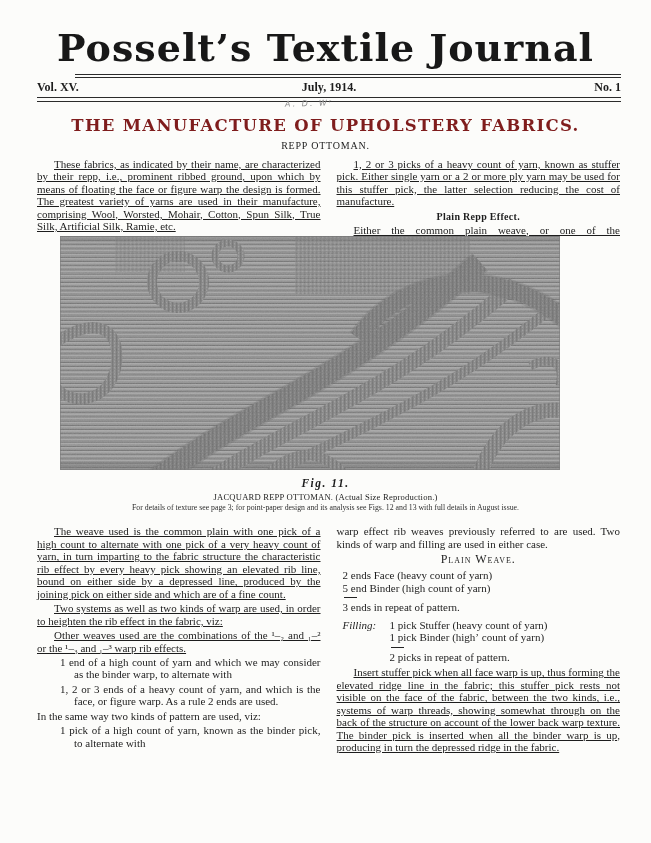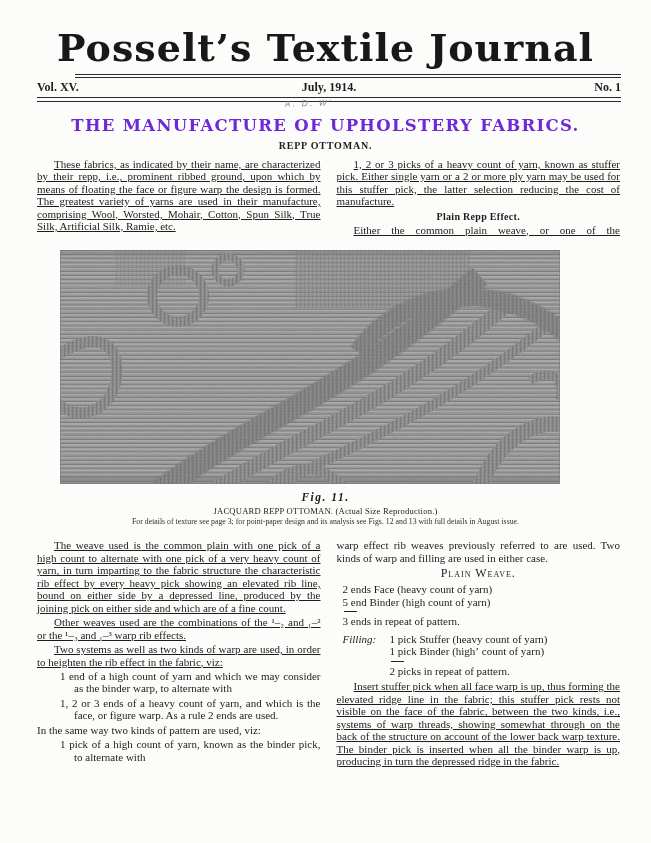--- a/index.html
+++ b/index.html
@@ -22,24 +22,24 @@
   .issue-row .vol{text-align:left;}
   .issue-row .date{text-align:center;}
   .issue-row .num{text-align:right;}
   .handwriting{
     position:absolute;left:285px;top:99px;font-size:8px;color:#8d8d8d;
     font-style:italic;transform:rotate(-2deg);letter-spacing:2px;
     font-family:"DejaVu Sans","Liberation Sans",sans-serif;
   }
   .article-title{
     margin:14px 0 0 0;text-align:center;font-size:16.5px;font-weight:bold;
-    letter-spacing:1.3px;font-family:"DejaVu Serif","Liberation Serif",serif;color:#6d28d9;
+    letter-spacing:1.3px;font-family:"DejaVu Serif","Liberation Serif",serif;color:#7f1d1d;
   }
   .article-subtitle{
-    margin:5px 0 0 0;text-align:center;font-size:10px;font-weight:bold;letter-spacing:0.8px;
+    margin:5px 0 0 0;text-align:center;font-size:10px;font-weight:normal;letter-spacing:0.8px;
   }
   .columns{display:flex;gap:16px;margin:7px 31px 0 37px;}
   .col{flex:1 1 0;min-width:0;}
   p{font-size:11px;line-height:12.45px;margin:0;text-align:justify;}
   p.indent{text-indent:17px;text-decoration:underline;}
   p + p, p + h3, h3 + p, .hang, .p-flush{margin-top:2px;}
   .sec-head{
     text-align:center;font-size:10px;font-weight:bold;margin:3px 0 1px 0;letter-spacing:0.3px;
   }
   .sec-head.smallcaps{
@@ -93,21 +93,21 @@
     <div class="col">
       <p class="indent">These fabrics, as indicated by their name, are char­acterized by their repp, i.e., prominent ribbed ground, upon which by means of floating the face or figure warp the design is formed.  The greatest variety of yarns are used in their manufacture, comprising Wool, Worsted, Mohair, Cotton, Spun Silk, True Silk, Ar­tificial Silk, Ramie, etc.</p>
     </div>
     <div class="col">
       <p class="indent">1, 2 or 3 picks of a heavy count of yarn, known as stuffer pick.  Either single yarn or a 2 or more ply yarn may be used for this stuffer pick, the latter selection reducing the cost of manufacture.</p>
       <h3 class="sec-head">Plain Repp Effect.</h3>
       <p class="indent force-last-justify">Either the common plain weave, or one of the</p>
     </div>
   </div>
 
-  <figure class="figure-wrap" style="margin:14px 0 0 0;">
+  <figure class="figure-wrap" style="margin:0 0 0 0;">
     <div class="fabric">
       <svg viewBox="0 0 500 234" width="500" height="234" preserveAspectRatio="none" role="img">
         <defs>
           <pattern id="ribs" width="6" height="4.2" patternUnits="userSpaceOnUse">
             <rect width="6" height="4.2" fill="#979797"></rect>
             <rect y="0" width="6" height="1.1" fill="#6d6d6d"></rect>
             <rect y="1.1" width="6" height="1" fill="#b2b2b2"></rect>
             <rect y="2.9" width="6" height="0.8" fill="#858585"></rect>
           </pattern>
           <pattern id="pile" width="4" height="3.1" patternUnits="userSpaceOnUse">
@@ -153,22 +153,22 @@
     <figcaption>
       <div class="fig-label">Fig. 11.</div>
       <div class="fig-caption">JACQUARD REPP OTTOMAN.  (Actual Size Reproduction.)</div>
       <div class="fig-note">For details of texture see page 3; for point-paper design and its analysis see Figs. 12 and 13 with full details in August issue.</div>
     </figcaption>
   </figure>
 
   <div class="columns" style="margin-top:13px;">
     <div class="col">
       <p class="indent">The weave used is the common plain with one pick of a high count to alternate with one pick of a very heavy count of yarn, in turn imparting to the fabric structure the characteristic rib effect by every heavy pick showing an elevated rib line, bound on either side by a depressed line, produced by the joining pick on either side and which are of a fine count.</p>
+      <p class="indent">Two systems as well as two kinds of warp are used, in order to heighten the rib effect in the fabric, viz:</p>
       <p class="indent">Other weaves used are the combinations of the ¹–₂ and ₁–² or the ¹–₃ and ₁–³ warp rib effects.</p>
-      <p class="indent">Two systems as well as two kinds of warp are used, in order to heighten the rib effect in the fabric, viz:</p>
       <div class="hang">1 end of a high count of yarn and which we may consider as the binder warp, to alternate with</div>
       <div class="hang">1, 2 or 3 ends of a heavy count of yarn, and which is the face, or figure warp.  As a rule 2 ends are used.</div>
       <p class="p-flush">In the same way two kinds of pattern are used, viz:</p>
       <div class="hang">1 pick of a high count of yarn, known as the binder pick, to alternate with</div>
     </div>
 
     <div class="col">
       <p>warp effect rib weaves previously referred to are used.  Two kinds of warp and filling are used in either case.</p>
       <h3 class="sec-head smallcaps">Plain Weave.</h3>
 

